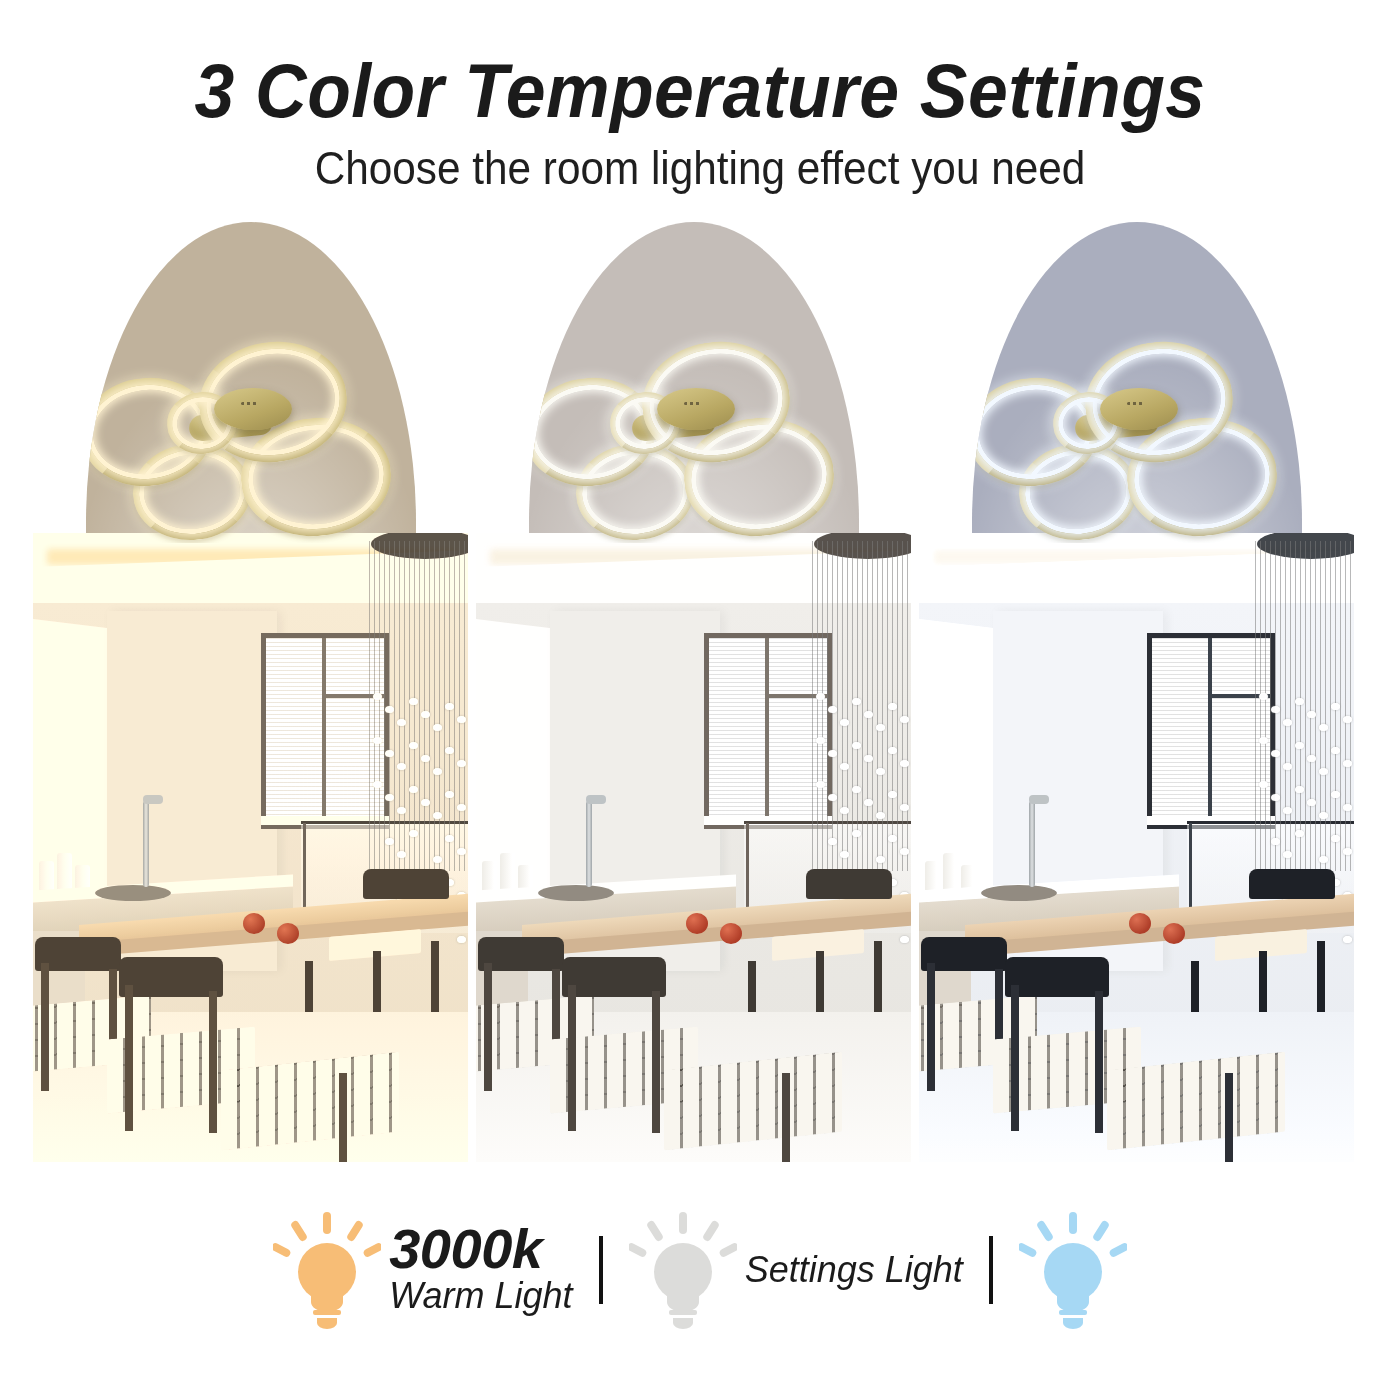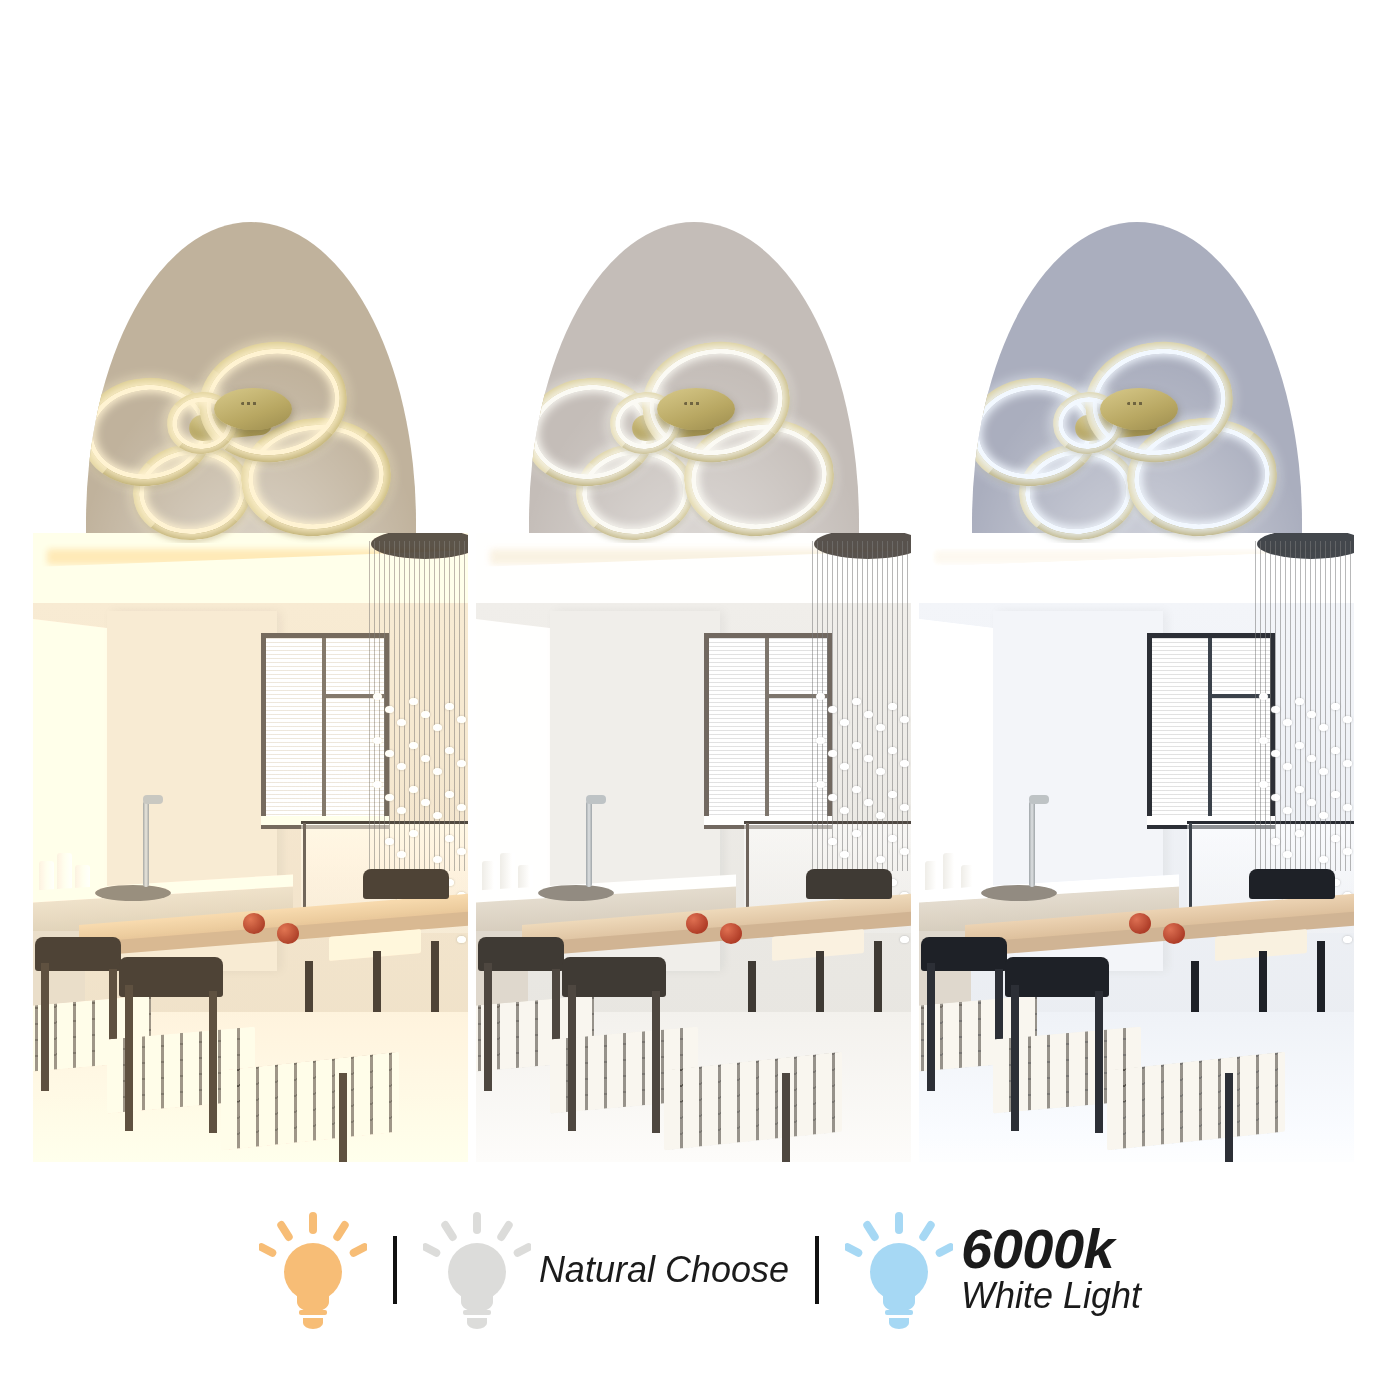--- a/index.html
+++ b/index.html
@@ -156,20 +156,24 @@
     font-weight: normal; font-style: italic; font-size: 36px; line-height: 42px;
     color: #1b1b1b; text-align: right;
   }
   .divider { width: 4px; height: 68px; background: #111; margin: 0 26px; align-self: center; }
 </style>
 </head>
 <body>
 
 <div class="stage">
 
+  <div class="header">
+    <div class="title">3 Color Temperature Settings</div>
+    <div class="subtitle">Choose the room lighting effect you need</div>
+  </div>
 
   <div class="panels" id="panel-row">
       <div class="panel">
     <div class="ceiling-arch">
       <div class="arch-shape">
         <div class="arch-shade" style="background:radial-gradient(ellipse 78% 58% at 50% 62%,
                       rgba(255,255,255,.55), rgba(255,255,255,0) 70%), #c0b29c;"></div>
 
   <div class="fixture">
 
@@ -687,59 +691,59 @@
       <rect x="78" y="10" width="8" height="22" rx="4" transform="rotate(32 82 21)"></rect>
       <rect x="4" y="30" width="8" height="20" rx="4" transform="rotate(-62 8 40)"></rect>
       <rect x="96" y="30" width="8" height="20" rx="4" transform="rotate(62 100 40)"></rect>
       <circle cx="54" cy="62" r="29"></circle>
       <path d="M38 80 h32 v12 a16 10 0 0 1 -32 0 z"></path>
       <rect x="40" y="92" width="28" height="5" rx="2"></rect>
       <rect x="40" y="100" width="28" height="5" rx="2"></rect>
       <path d="M44 108 h20 v5 a10 6 0 0 1 -20 0 z"></path>
     </g>
   </svg></div>
+    <div class="legend-text">
+      <div class="kelvin">3000k</div>
+      <div class="lightname">Warm Light</div>
+    </div>
       </div>
       <div class="divider"></div>
       <div class="legend-item">
     <div class="bulb">
   <svg viewBox="0 0 108 120" width="108" height="120">
     <g fill="#dcdcda">
       <rect x="50" y="2" width="8" height="22" rx="4"></rect>
       <rect x="22" y="10" width="8" height="22" rx="4" transform="rotate(-32 26 21)"></rect>
       <rect x="78" y="10" width="8" height="22" rx="4" transform="rotate(32 82 21)"></rect>
       <rect x="4" y="30" width="8" height="20" rx="4" transform="rotate(-62 8 40)"></rect>
       <rect x="96" y="30" width="8" height="20" rx="4" transform="rotate(62 100 40)"></rect>
       <circle cx="54" cy="62" r="29"></circle>
       <path d="M38 80 h32 v12 a16 10 0 0 1 -32 0 z"></path>
       <rect x="40" y="92" width="28" height="5" rx="2"></rect>
       <rect x="40" y="100" width="28" height="5" rx="2"></rect>
       <path d="M44 108 h20 v5 a10 6 0 0 1 -20 0 z"></path>
     </g>
   </svg></div>
     <div class="legend-text">
-      <div class="lightname">Natural Choose</div>
+      <div class="lightname">Settings Light</div>
     </div>
       </div>
       <div class="divider"></div>
       <div class="legend-item">
     <div class="bulb">
   <svg viewBox="0 0 108 120" width="108" height="120">
     <g fill="#a6d8f4">
       <rect x="50" y="2" width="8" height="22" rx="4"></rect>
       <rect x="22" y="10" width="8" height="22" rx="4" transform="rotate(-32 26 21)"></rect>
       <rect x="78" y="10" width="8" height="22" rx="4" transform="rotate(32 82 21)"></rect>
       <rect x="4" y="30" width="8" height="20" rx="4" transform="rotate(-62 8 40)"></rect>
       <rect x="96" y="30" width="8" height="20" rx="4" transform="rotate(62 100 40)"></rect>
       <circle cx="54" cy="62" r="29"></circle>
       <path d="M38 80 h32 v12 a16 10 0 0 1 -32 0 z"></path>
       <rect x="40" y="92" width="28" height="5" rx="2"></rect>
       <rect x="40" y="100" width="28" height="5" rx="2"></rect>
       <path d="M44 108 h20 v5 a10 6 0 0 1 -20 0 z"></path>
     </g>
   </svg></div>
-    <div class="legend-text">
-      <div class="kelvin">6000k</div>
-      <div class="lightname">White Light</div>
-    </div>
       </div>
     </div>
 
 </div>
 
 </body></html>

